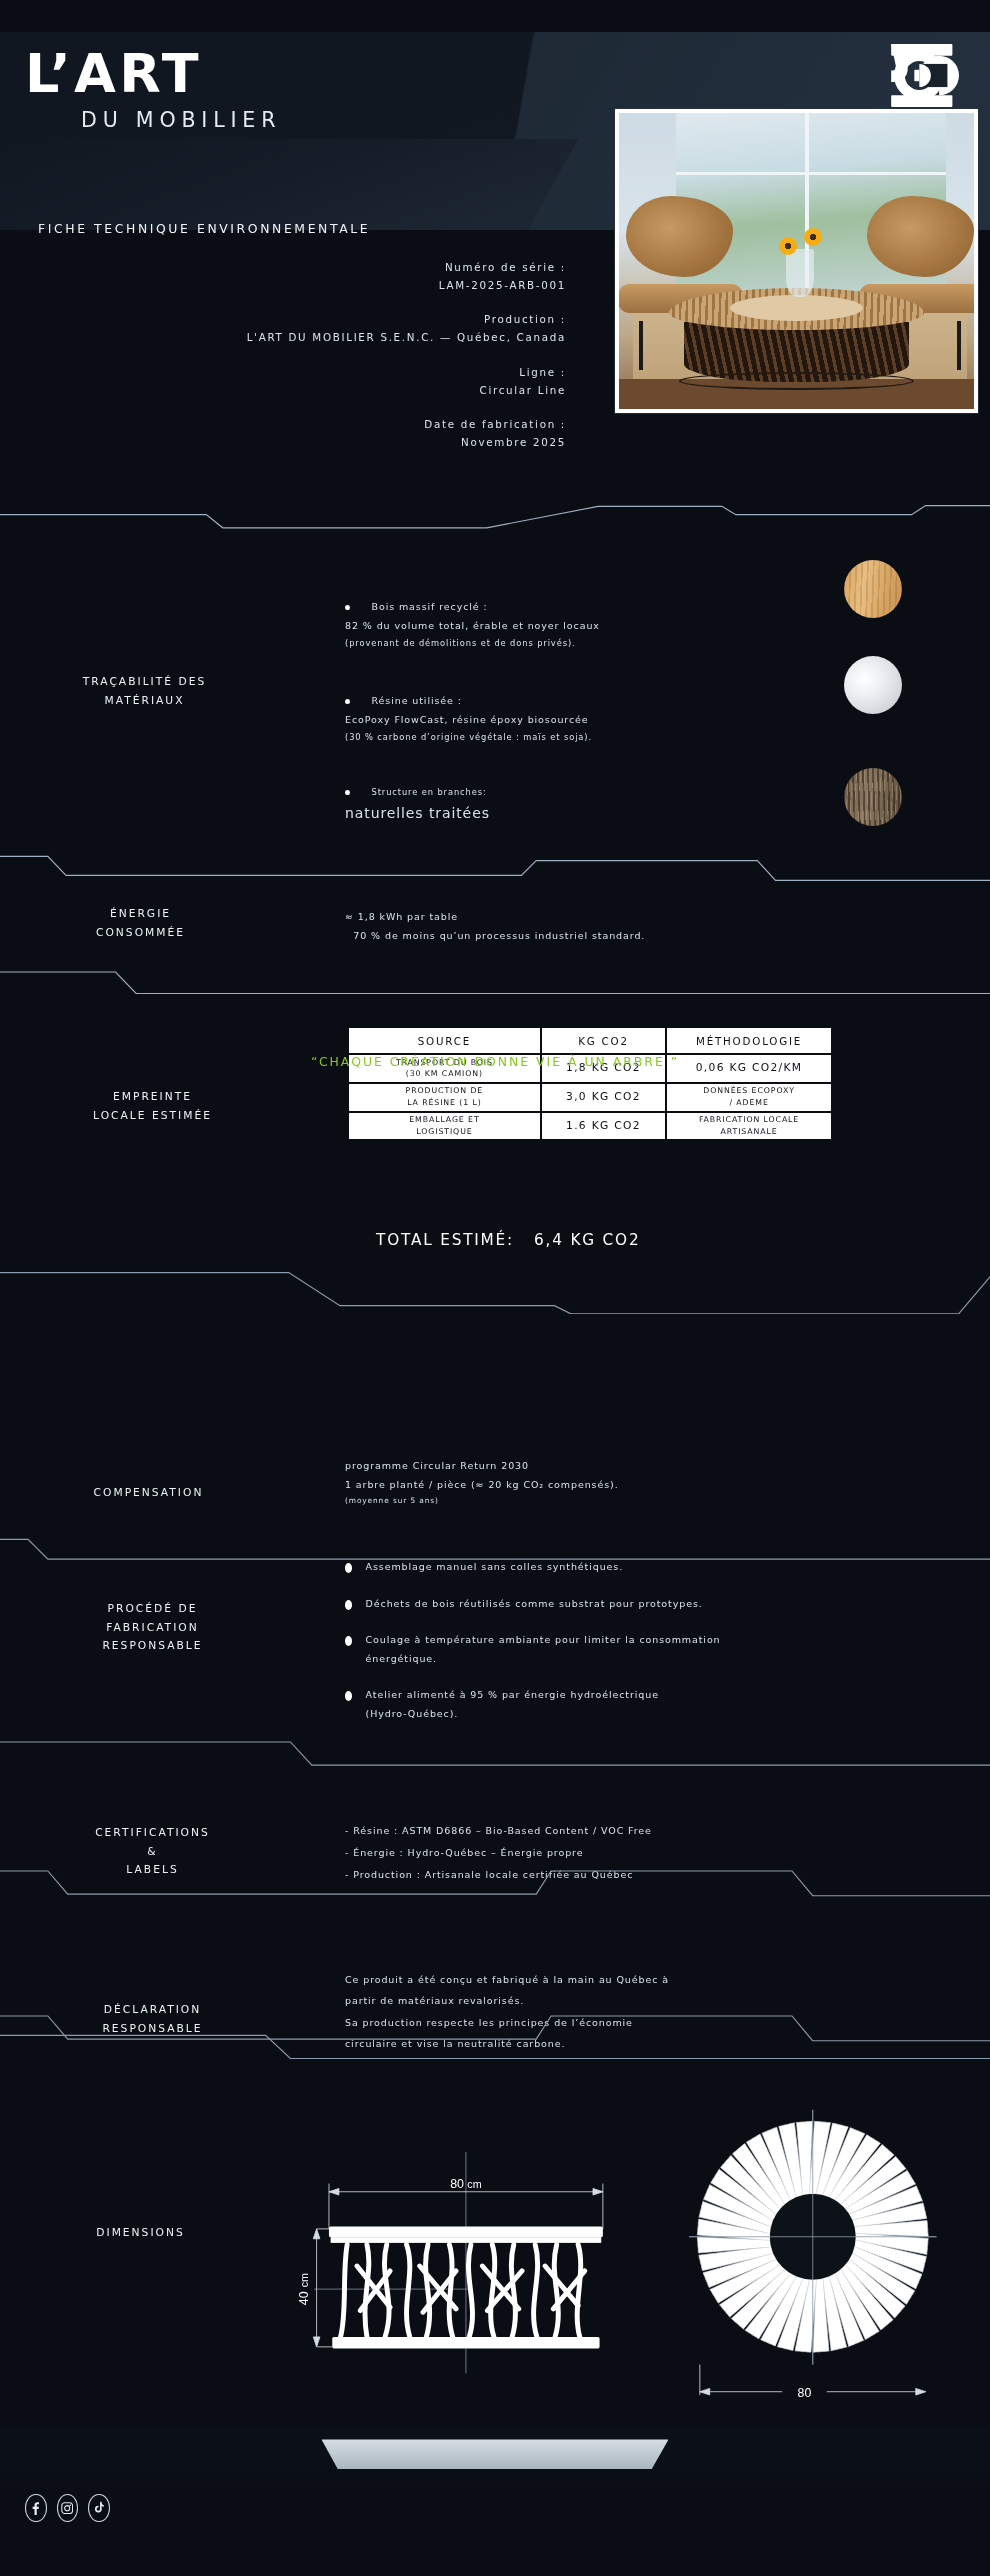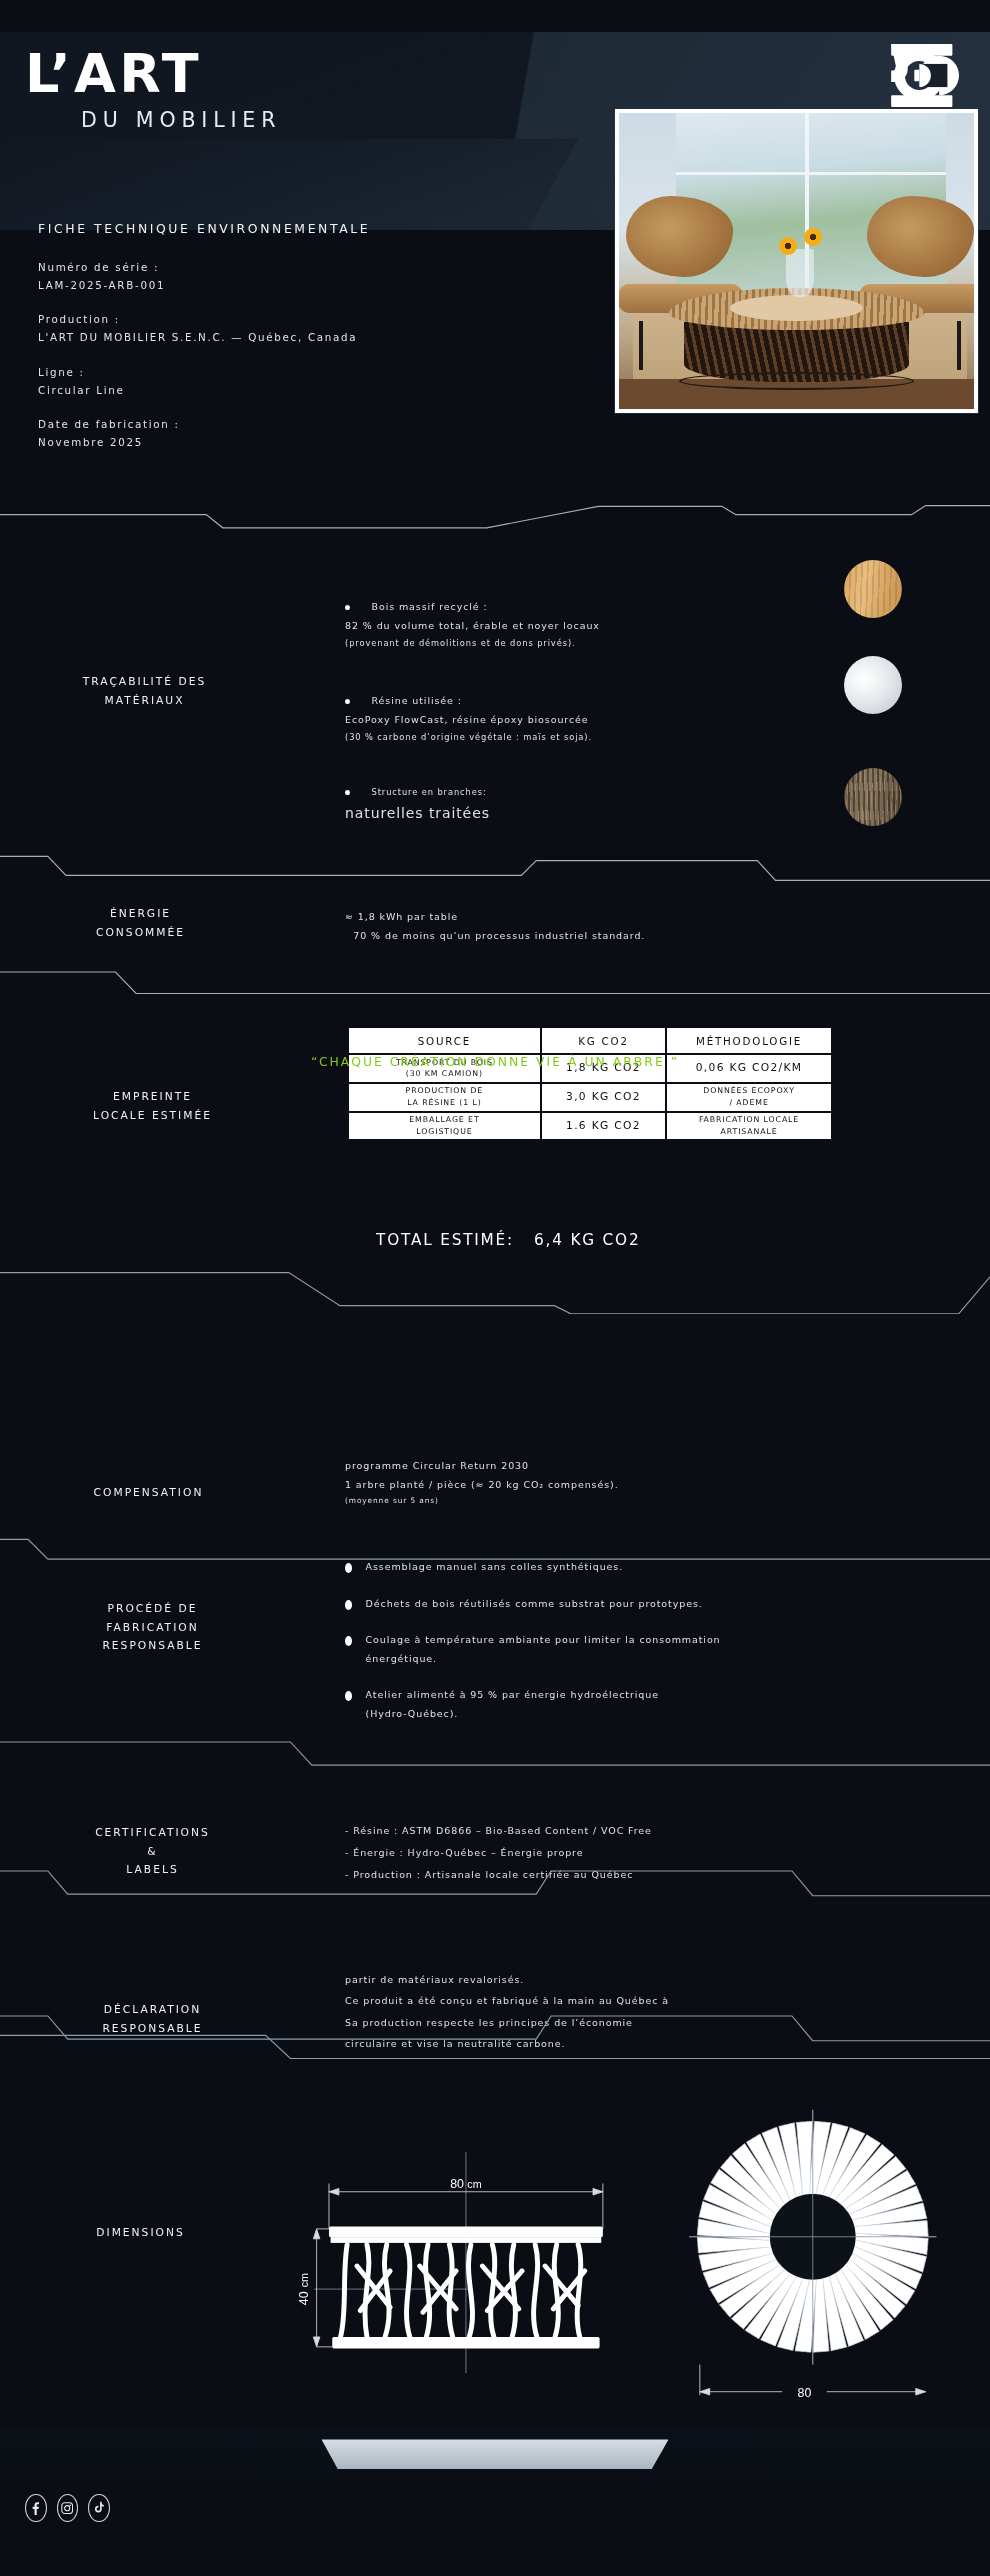--- a/index.html
+++ b/index.html
@@ -97,21 +97,21 @@
     background: rgba(230,240,245,.65); border-radius: 2.5px 2.5px 40% 40%; }
   .ph-flower { position:absolute; width:18px; height:18px; border-radius:50%;
     background: radial-gradient(circle,#402a10 0 26%,#f6ad14 27% 100%); }
 
   
   .ident { position: absolute; left: 38px; top: 221px; width: 528px; }
   .ident-title {
     font-family: "DejaVu Sans", sans-serif;
     font-size: 12.4px; letter-spacing: 2.6px; color:#f0f4f7; margin-bottom: 21.5px;
   }
-  .ident-row { margin-bottom: 16.5px; }
+  .ident-row { margin-bottom: 16.5px; text-align: right; }
   .ident-label, .ident-value {
     font-family: "DejaVu Sans", sans-serif;
     font-size: 10.3px; letter-spacing: 1.7px; color:#dde4ea; line-height: 1.75;
   }
 
   
   .divider { position:absolute; left:0; width:990px; height:48px; z-index:3; }
   .divider svg { display:block; }
 
   
@@ -434,22 +434,22 @@
   <svg width="990" height="48" viewBox="0 0 1200 58">
     <polyline points="0,12 58,12 82,40 650,40 668,12 960,12 985,42 1200,42" fill="none" stroke="#8c9cab" stroke-width="1.4"></polyline>
   </svg>
 </div>
 
 <div class="sec-label" style="left:16.5px; top:2001px; width:272px;">
   <div>DÉCLARATION</div>
   <div>RESPONSABLE</div>
 </div>
 <div class="sec-body" style="left:345px; top:1969px; width:611px; line-height:2.25;">
+  <div>Ce produit a été conçu et fabriqué à la main au Québec à</div>
   <div>partir de matériaux revalorisés.</div>
-  <div>Ce produit a été conçu et fabriqué à la main au Québec à</div>
   <div>Sa production respecte les principes de l’économie</div>
   <div>circulaire et vise la neutralité carbone.</div>
 </div>
 
 <div class="divider" style="top:2006px">
   <svg width="990" height="48" viewBox="0 0 1200 58">
     <polyline points="0,12 58,12 82,40 650,40 668,12 960,12 985,42 1200,42" fill="none" stroke="#8c9cab" stroke-width="1.4"></polyline>
   </svg>
 </div>
 <div class="divider" style="top:2032px">

